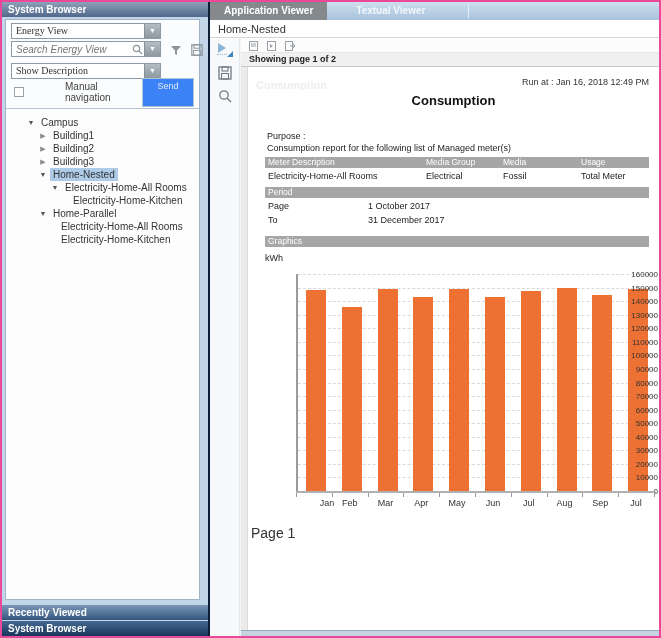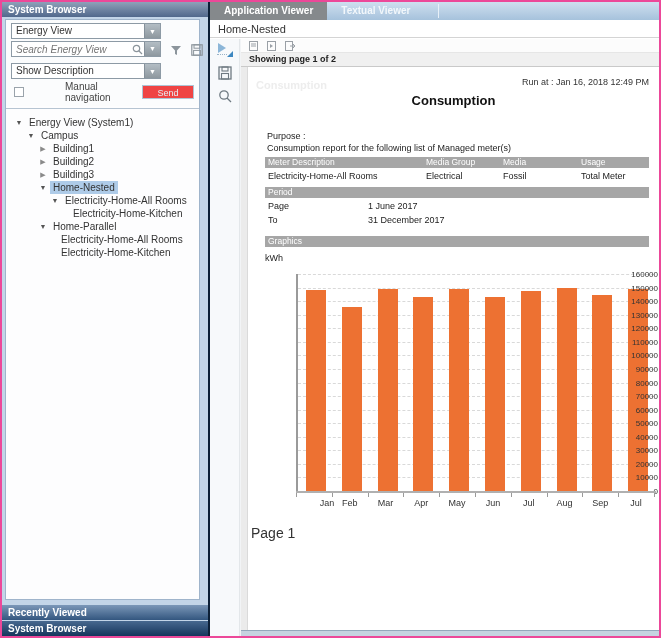--- a/index.html
+++ b/index.html
@@ -4,49 +4,49 @@
 <style>
   html,body{margin:0;padding:0;background:#3a3a3a;font-family:"Liberation Sans",sans-serif;}
   *{box-sizing:border-box;}
   .window{position:relative;width:661px;height:638px;background:#0f2742;border:2px solid #ec4899;overflow:hidden;}
 
   
   .left-panel{position:absolute;left:0;top:0;width:206px;height:634px;background:#c3d5e8;}
   .lp-title{height:15px;background:linear-gradient(#8fa1b9,#51688c);color:#fff;font-size:10px;font-weight:bold;line-height:15px;padding-left:6px;}
   .lp-content{position:absolute;left:3px;right:8px;top:17px;bottom:36px;background:#fdfdfe;border:1px solid #9fb4cb;}
   .lp-controls{position:relative;height:86px;background:#fbfcfd;}
-  .dropdown{position:absolute;left:5px;width:150px;height:16px;border:1px solid #8d9aa5;background:#fff;display:flex;}
+  .dropdown{position:absolute;left:5px;width:150px;height:16px;border:1px solid #8d9aa5;background:#fff;display:flex;font-family:Liberation Serif, serif;}
   .dropdown .dd-text{flex:1;font-size:10px;color:#333;line-height:14px;padding-left:4px;overflow:hidden;white-space:nowrap;}
   .dd-btn{width:16px;background:linear-gradient(#b3bdc4,#8e989f);border-left:1px solid #85909a;color:#fff;font-size:7px;text-align:center;line-height:15px;}
   .searchbox{position:absolute;left:5px;top:21px;width:150px;height:16px;border:1px solid #8d9aa5;background:#fff;display:flex;align-items:center;}
   .searchbox input{flex:1;border:none;outline:none;font-size:10px;font-style:italic;color:#9aa3ab;padding:0 0 0 4px;min-width:0;background:transparent;font-family:"Liberation Sans",sans-serif;}
   .sb-icon{width:14px;display:flex;align-items:center;justify-content:center;}
   .ext-icon{position:absolute;top:23px;width:15px;height:14px;display:flex;align-items:center;justify-content:center;}
   .nav-row{position:absolute;left:5px;top:64px;right:5px;height:16px;display:flex;align-items:center;}
   .checkbox{width:10px;height:10px;border:1px solid #9aa3ab;background:#fff;margin:0 5px 0 3px;}
   .nav-label{font-size:10px;color:#444;flex:1;padding-left:36px;}
-  .send-btn{width:52px;height:14px;background:#ef4444;color:#e4eef5;font-size:9px;text-align:center;line-height:14px;border:1px solid #aec4d4;}
+  .send-btn{width:52px;height:29px;background:#3b82f6;color:#e4eef5;font-size:9px;text-align:center;line-height:14px;border:1px solid #aec4d4;}
   .lp-sep{position:absolute;left:0;right:0;top:88px;border-top:1px solid #b6c4d2;}
   .tree{position:absolute;left:0;right:0;top:92px;bottom:0;overflow:hidden;padding-top:4px;background:#fdfdfe;}
   .tree-row{height:13px;display:flex;align-items:center;font-size:10px;color:#333;white-space:nowrap;}
   .tree-row .arrow{width:10px;font-size:7px;color:#555;text-align:center;flex:0 0 auto;margin-right:2px;}
   .tree-row .arrow.collapsed{color:#8a8a8a;}
   .tree-row .spacer{width:8px;flex:0 0 auto;}
   .tree-row.selected .tlabel{background:#aecbe8;}
   .tree-row .tlabel{padding:0 3px;line-height:13px;}
   .tree-row.selected{background:linear-gradient(90deg,transparent 0px,transparent 0px);}
   .tree-row.selected .selwrap{background:#aecbe8;}
   .lp-bars{position:absolute;left:0;right:0;bottom:0;}
   .lp-bar{height:15px;color:#fff;font-size:10px;font-weight:bold;line-height:15px;padding-left:6px;margin-top:1px;}
   .lp-bar.recent{background:linear-gradient(#7b97b8,#33567f);}
   .lp-bar.sysb{background:linear-gradient(#47688f,#16365c);}
 
   
   .right-panel{position:absolute;left:206px;top:0;right:0;bottom:0;background:#fff;border-left:2px solid #0c1f36;}
-  .tab-bar{height:18px;background:linear-gradient(#cfdfef,#a6c2dc);display:flex;align-items:stretch;}
+  .tab-bar{height:18px;background:linear-gradient(#cfdfef,#a6c2dc);display:flex;align-items:stretch;gap:15px;}
   .tab{font-size:10px;font-weight:bold;line-height:18px;padding:0 14px;color:#f2f7fb;}
   .tab.active{background:#85898c;color:#fff;}
   .tab-sep{width:1px;background:#e8f0f8;margin:2px 0 2px 14px;}
   .doc-title-row{height:18px;background:#fff;border-bottom:1px solid #d4d4d4;font-size:11px;color:#333;line-height:18px;padding-left:8px;}
   .viewer{position:absolute;left:0;top:37px;right:0;bottom:0;background:#f2f4f6;}
   .side-toolbar{position:absolute;left:0;top:0;bottom:0;width:30px;background:#f7f9fb;border-right:1px solid #e3e7ea;display:flex;flex-direction:column;align-items:center;padding-top:4px;gap:9px;}
   .viewer-main{position:absolute;left:31px;right:0;top:0;bottom:0;}
   .mini-toolbar{height:14px;background:#fcfcfc;display:flex;align-items:center;gap:9px;padding-left:8px;border-bottom:1px solid #e6e6e6;}
   .showing-bar{height:14px;background:#f0f0f0;border-bottom:1px solid #c9c9c9;font-size:9px;font-weight:bold;color:#222;line-height:13px;padding-left:8px;}
   .page-area{position:absolute;left:0;right:0;top:28px;bottom:6px;background:#ebebeb;}
@@ -126,24 +126,20 @@
           <div class="dd-btn">▼</div>
         </div>
         <div class="nav-row">
           <span class="checkbox"></span>
           <span class="nav-label">Manual navigation</span>
           <span class="send-btn">Send</span>
         </div>
         <div class="lp-sep"></div>
       </div>
       <div class="tree" id="tree">
-          <div class="tree-row" style="padding-left: 8px;">
-            <span class="arrow">▼</span>
-            <span class="tlabel">Energy View (System1)</span>
-          </div>
           <div class="tree-row" style="padding-left: 20px;">
             <span class="arrow">▼</span>
             <span class="tlabel">Campus</span>
           </div>
           <div class="tree-row" style="padding-left: 32px;">
             <span class="arrow collapsed">▶</span>
             <span class="tlabel">Building1</span>
           </div>
           <div class="tree-row" style="padding-left: 32px;">
             <span class="arrow collapsed">▶</span>
@@ -262,21 +258,21 @@
                 </div>
             </div>
 
             <div class="sec" style="top:120px;">
               <div class="sec-hdr">
                   <span class="hc">Period</span>
                 </div>
               <div id="period-rows">
                   <div class="trow">
                     <span class="p-label">Page</span>
-                    <span>1 June 2017</span>
+                    <span>1 October 2017</span>
                   </div>
                   <div class="trow">
                     <span class="p-label">To</span>
                     <span>31 December 2017</span>
                   </div>
                 </div>
             </div>
 
             <div class="sec" style="top:169px;">
               <div class="sec-hdr">

